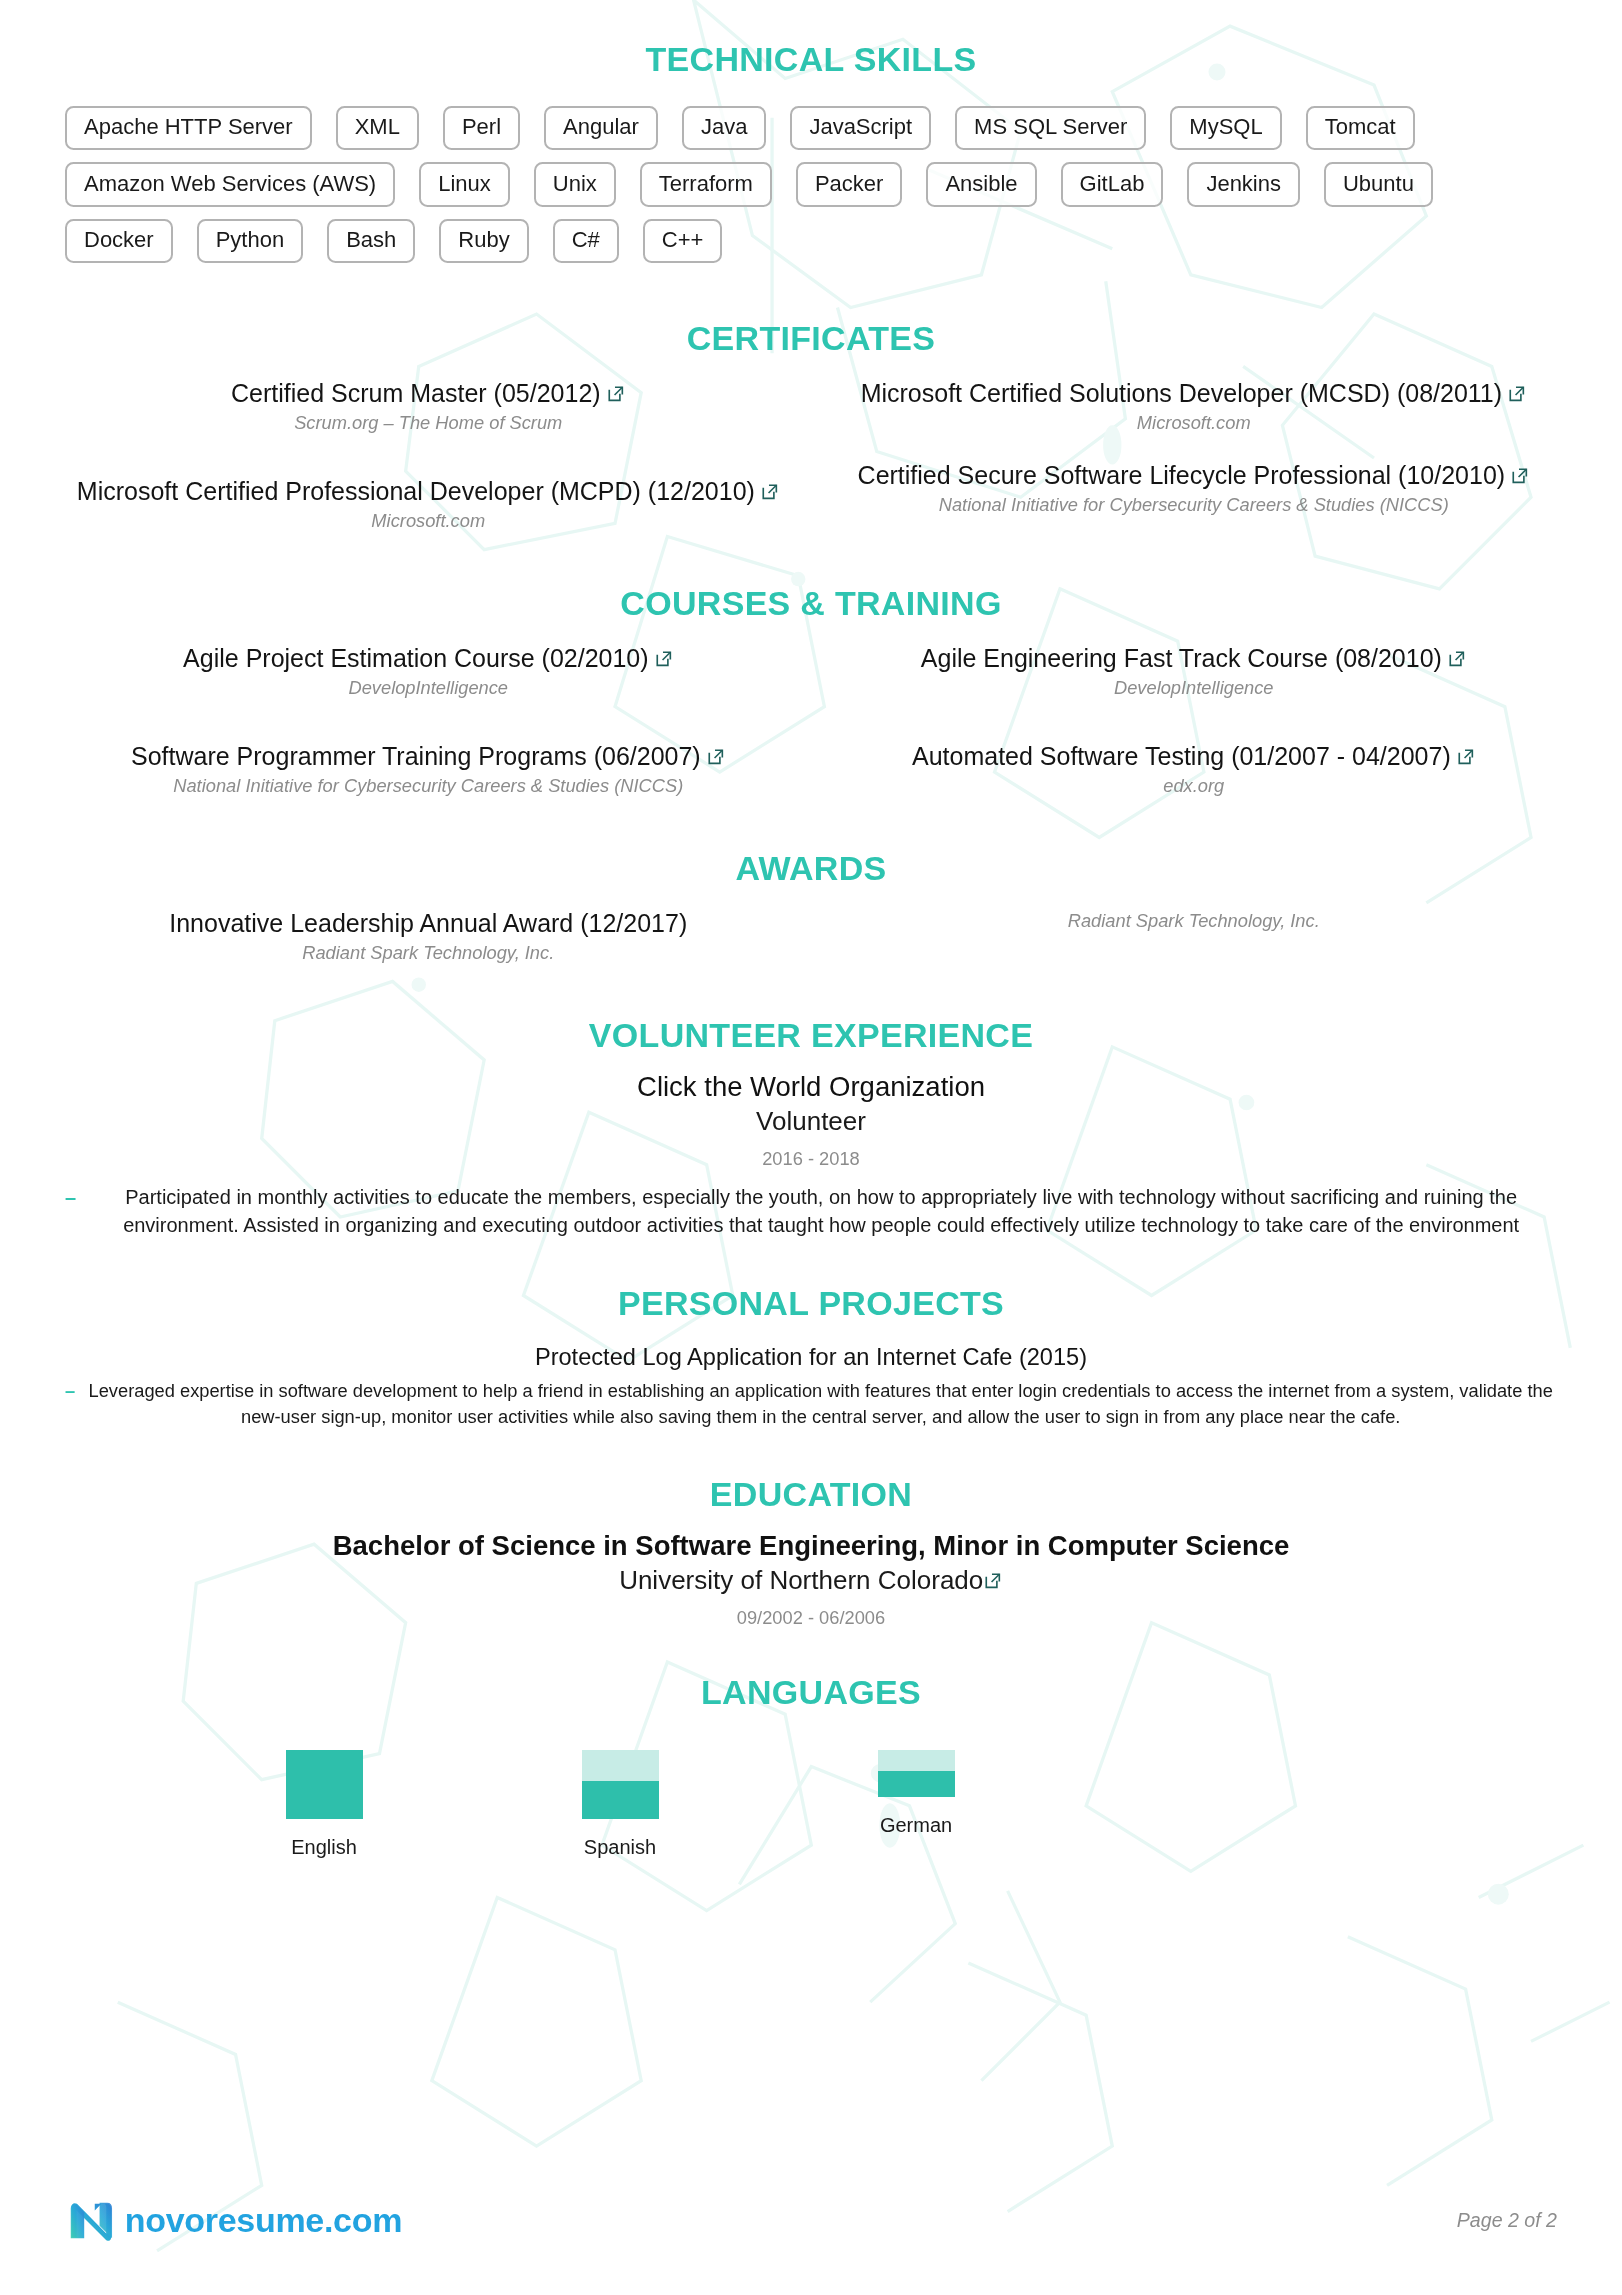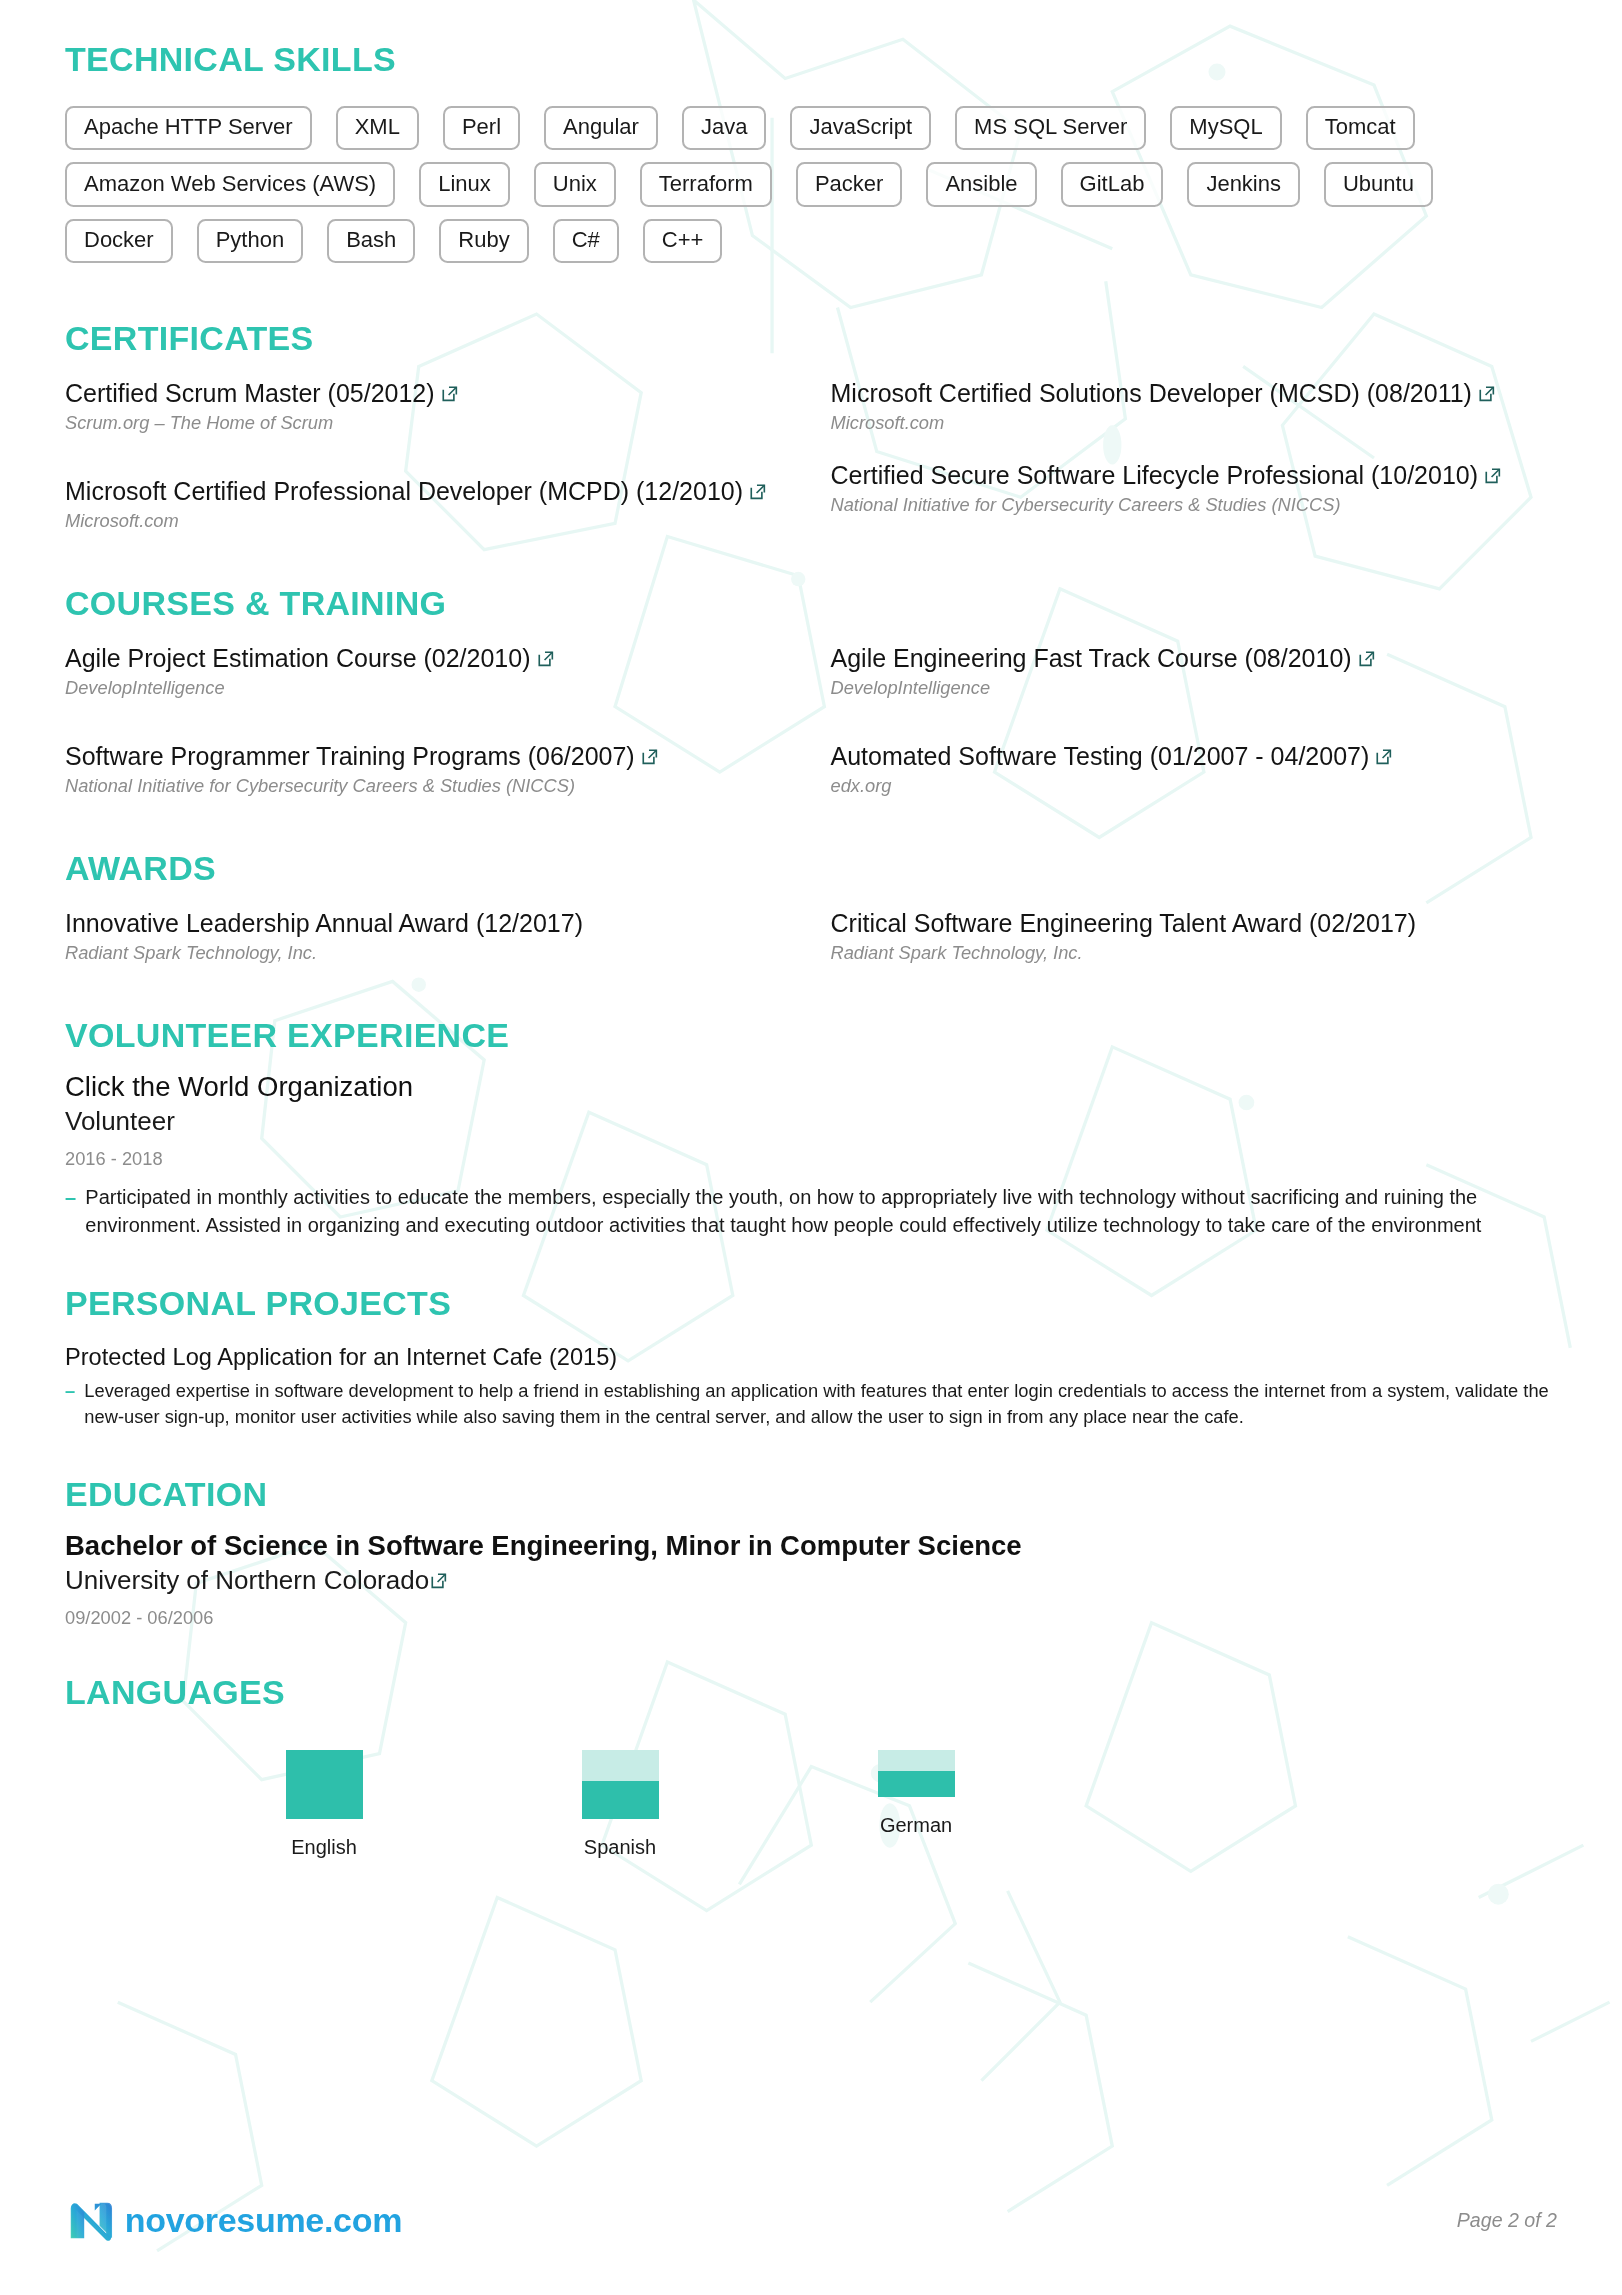--- a/index.html
+++ b/index.html
@@ -18,20 +18,21 @@
   
   .watermark {
     position:absolute; inset:0;
     pointer-events:none;
     z-index:0;
   }
   .content {
     position:relative;
     z-index:2;
     padding:42px 65px 0 65px;
+    text-align:center;
   }
 
   
   h2.section-title {
     color:#2ec4b0;
     font-size:34px;
     font-weight:bold;
     letter-spacing:0.3px;
     line-height:1;
     text-transform:uppercase;
@@ -365,21 +366,20 @@
       <div class="sp-34"></div>
       <div class="two-col">
         <div class="col">
           <div class="entry">
             <div class="entry-title">Innovative Leadership Annual Award (12/2017)</div>
             <div class="entry-sub">Radiant Spark Technology, Inc.</div>
           </div>
         </div>
         <div class="col">
           <div class="entry">
-            <div class="entry-title">Critical Software Engineering Talent Award (02/2017)</div>
             <div class="entry-sub">Radiant Spark Technology, Inc.</div>
           </div>
         </div>
       </div>
     </section>
 
     <div class="sp-70"></div>
 
     <section>
       <h2 class="section-title">VOLUNTEER EXPERIENCE</h2>

